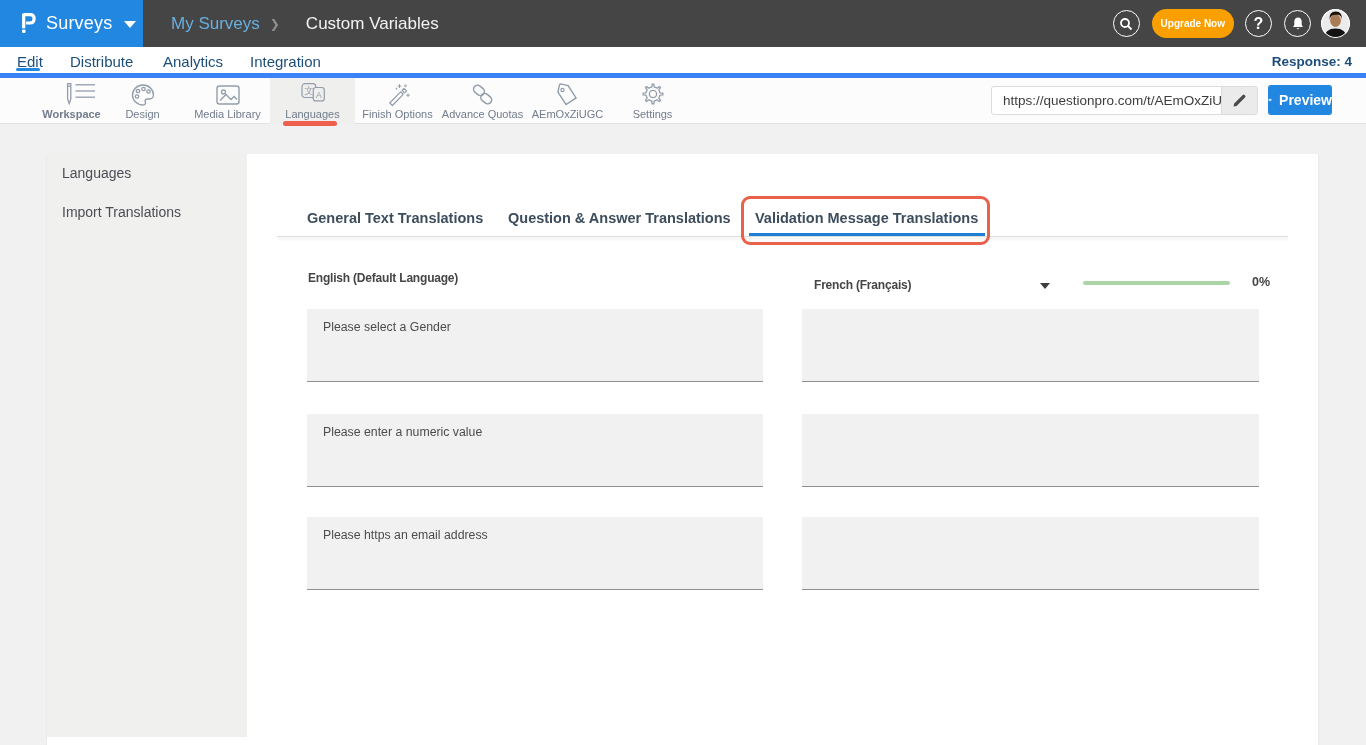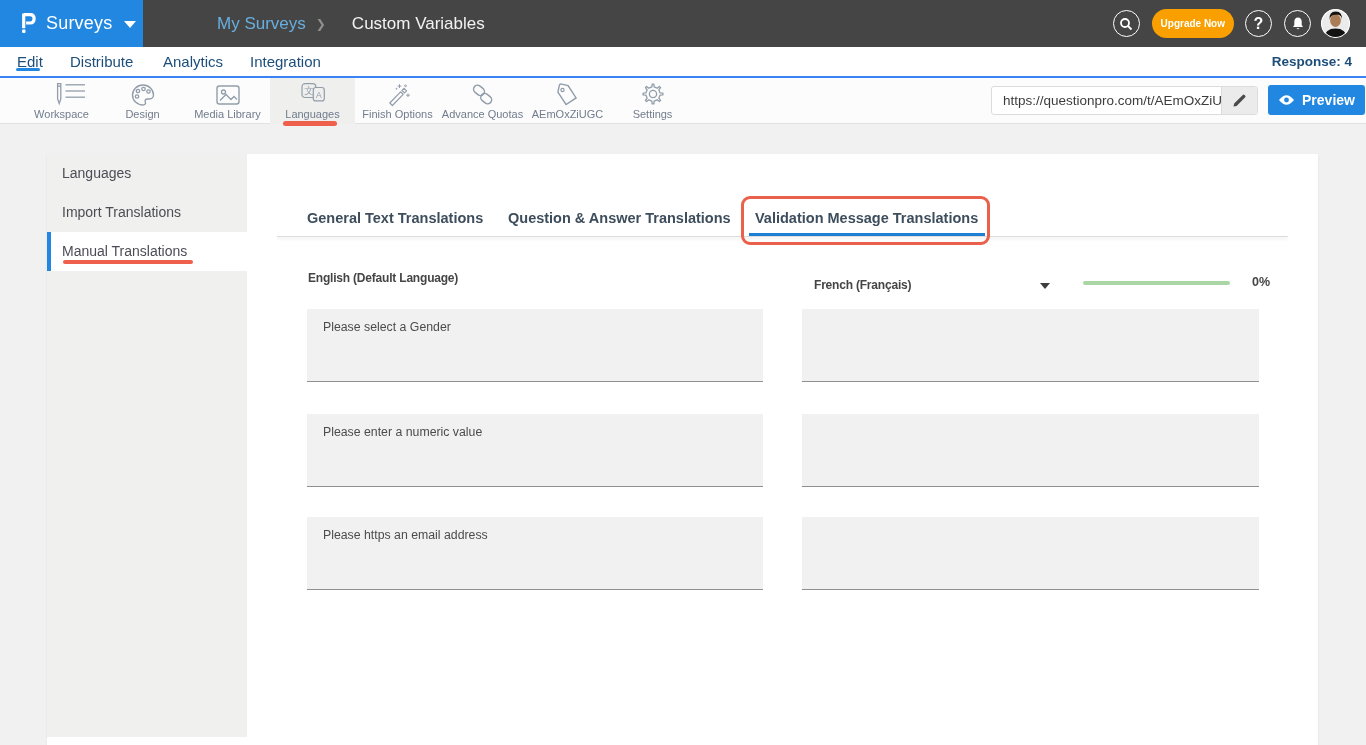--- a/index.html
+++ b/index.html
@@ -4,44 +4,44 @@
 <style>
 * { margin:0; padding:0; box-sizing:border-box; }
 html,body { width:1366px; height:745px; overflow:hidden; font-family:"Liberation Sans", sans-serif; background:#f1f1f1; }
 
 .topbar { position:absolute; left:0; top:0; width:1366px; height:47px; background:#454545; }
 .logo { position:absolute; left:0; top:0; width:143px; height:47px; background:#2187e0; display:flex; align-items:center; }
 .logo svg { margin-left:22px; }
 .logo .word { color:#fff; font-size:18px; margin-left:10px; letter-spacing:0.2px; }
 .logo .car { width:0; height:0; border-left:6px solid transparent; border-right:6px solid transparent; border-top:7px solid #fff; margin-left:12px; margin-top:2px; }
 .bc { position:absolute; left:171px; top:0; height:47px; display:flex; align-items:center; font-size:17px; }
-.bc .b1 { color:#68aede;margin-left:46px; }
+.bc .b1 { color:#68aede; }
 .bc .sep { color:#8f8f8f; font-size:12px; margin:0 26px 0 10px; }
 .bc .b2 { color:#f2f2f2; }
 .topright { position:absolute; right:0; top:0; height:47px; display:flex; align-items:center; }
 .cir { width:27px; height:27px; border:1.5px solid #fff; border-radius:50%; display:flex; align-items:center; justify-content:center; color:#fff; }
 .upg { height:29px; background:#f9a000; border-radius:15px; color:#fff; font-weight:bold; font-size:10px; display:flex; align-items:center; padding:0 9px; margin:0 11px 0 12px; }
 .qm { font-size:16px; font-weight:bold; }
 .avatar { width:29px; height:29px; border-radius:50%; overflow:hidden; margin-left:10px; margin-right:16px; }
 
-.navrow { position:absolute; left:0; top:47px; width:1366px; height:31px; background:#fff; border-bottom:2px solid #3b82f6; }
+.navrow { position:absolute; left:0; top:47px; width:1366px; height:31px; background:#fff; border-bottom:5px solid #3b82f6; }
 .navrow a { position:absolute; top:0; line-height:30px; font-size:15px; color:#1d4e79; text-decoration:none; }
 .navrow .u { position:absolute; height:3px; background:#2187e0; top:21px; border-radius:2px; }
 .resp { position:absolute; right:14px; top:0; line-height:30px; font-size:13.5px; color:#1d4e79; font-weight:bold; }
 
 .toolbar { position:absolute; left:0; top:78px; width:1366px; height:46px; background:#fcfcfc; border-bottom:1px solid #e2e2e2; }
 .titem { position:absolute; top:0; width:85px; height:46px; text-align:center; }
 .titem.active { background:#efefee; }
 .titem .lab { position:absolute; top:30px; left:-20px; right:-20px; text-align:center; white-space:nowrap; font-size:11px; color:#717c8c; }
 .titem svg { position:absolute; top:5px; left:50%; transform:translateX(-50%); }
 .redbar1 { position:absolute; left:283px; top:121px; width:54px; height:5px; background:#ee5f4c; border-radius:3px; z-index:5; }
 .urlbox { position:absolute; left:991px; top:8px; width:267px; height:29px; background:#fff; border:1px solid #dcdcdc; border-radius:3px; display:flex; }
 .urlbox .txt { flex:1; line-height:27px; padding-left:11px; font-size:13.5px; color:#3d3d3d; white-space:nowrap; overflow:hidden; }
 .urlbox .pen { width:36px; background:#ebebeb; border-left:1px solid #dcdcdc; border-radius:0 3px 3px 0; display:flex; align-items:center; justify-content:center; }
-.pvw { position:absolute; left:1268px; top:7px; width:97px; height:30px; background:#2187e0; border-radius:3px; color:#fff; font-size:14px; font-weight:bold; display:flex; align-items:center; justify-content:center; }
+.pvw { position:absolute; left:1268px; top:7px; width:64px; height:30px; background:#2187e0; border-radius:3px; color:#fff; font-size:14px; font-weight:bold; display:flex; align-items:center; justify-content:center; }
 
 .panel { position:absolute; left:47px; top:154px; width:1271px; height:600px; background:#fff; box-shadow:0 1px 2px rgba(0,0,0,0.08); }
 .sidebar { position:absolute; left:0; top:0; width:200px; height:583px; background:#f0f0ef; }
 .sitem { position:relative; height:39px; line-height:39px; padding-left:15px; font-size:14px; color:#4c4c55; }
 .sitem.active { background:#fff; border-left:4px solid #2187e0; padding-left:11px; }
 .redbar2 { position:absolute; left:12px; top:28px; width:130px; height:4px; background:#ee5f4c; border-radius:2px; }
 
 .tabs { position:absolute; left:200px; top:0; width:1071px; }
 .tabline { position:absolute; left:30px; top:82px; width:1011px; height:1px; background:#dcdcdc; box-shadow:0 2px 3px rgba(0,0,0,0.12); }
 .tab { position:absolute; top:56px; font-size:14.5px; font-weight:bold; color:#3d4d5c; }
@@ -101,21 +101,21 @@
 <div class="navrow">
   <a style="left:17px;">Edit</a>
   <span class="u" style="left:16px; width:24px;"></span>
   <a style="left:70px;">Distribute</a>
   <a style="left:163px;">Analytics</a>
   <a style="left:250px;">Integration</a>
   <span class="resp">Response: 4</span>
 </div>
 
 <div class="toolbar">
-  <div class="titem" style="left:19px;">
+  <div class="titem" style="left:29px;font-weight:bold;">
     <svg width="34" height="24" viewBox="0 0 34 24" style="left:calc(50% + 7px);">
         <g fill="none" stroke="#929daa" stroke-width="1.3">
           <path d="M5.6 0.7 L5.6 16 L7.2 20.5 L8.8 16 L8.8 0.7 Z"></path>
           <line x1="5.6" y1="3.2" x2="8.8" y2="3.2"></line>
           <line x1="13.5" y1="1.8" x2="33" y2="1.8"></line>
           <line x1="13.5" y1="8" x2="33" y2="8"></line>
           <line x1="13.5" y1="14.2" x2="33" y2="14.2"></line>
         </g>
       </svg>
     <span class="lab">Workspace</span>
@@ -203,21 +203,20 @@
         <path d="M1 6 Q8.5 -3.5 16 6 Q8.5 15.5 1 6 Z" fill="#fff"></path>
         <circle cx="8.5" cy="6" r="2.4" fill="#2187e0"></circle>
       </svg>Preview</div>
 </div>
 <div class="redbar1"></div>
 
 <div class="panel">
   <div class="sidebar">
     <div class="sitem">Languages</div>
     <div class="sitem">Import Translations</div>
-    <div class="sitem active">Manual Translations<span class="redbar2"></span></div>
   </div>
   <div class="tabs">
     <div class="tab" style="left:60px;">General Text Translations</div>
     <div class="tab" style="left:261px;">Question &amp; Answer Translations</div>
     <div class="tab" style="left:508px;">Validation Message Translations</div>
     <div class="tabu"></div>
     <div class="tabline"></div>
     <div class="redrect"></div>
   </div>
   <div class="collabel" style="left:261px; top:117px;">English (Default Language)</div>

